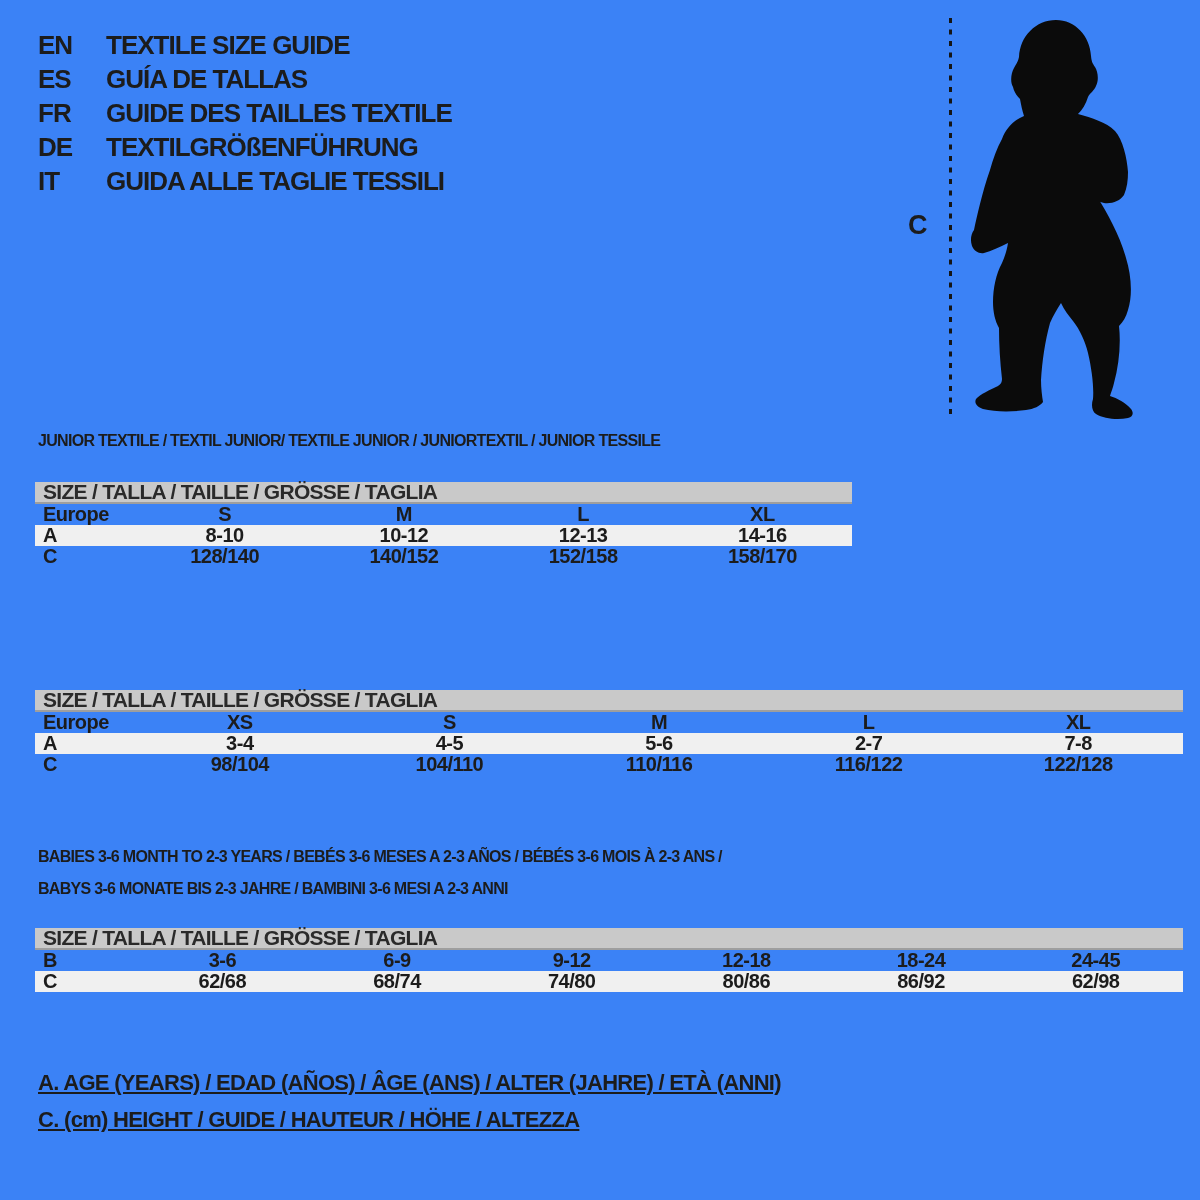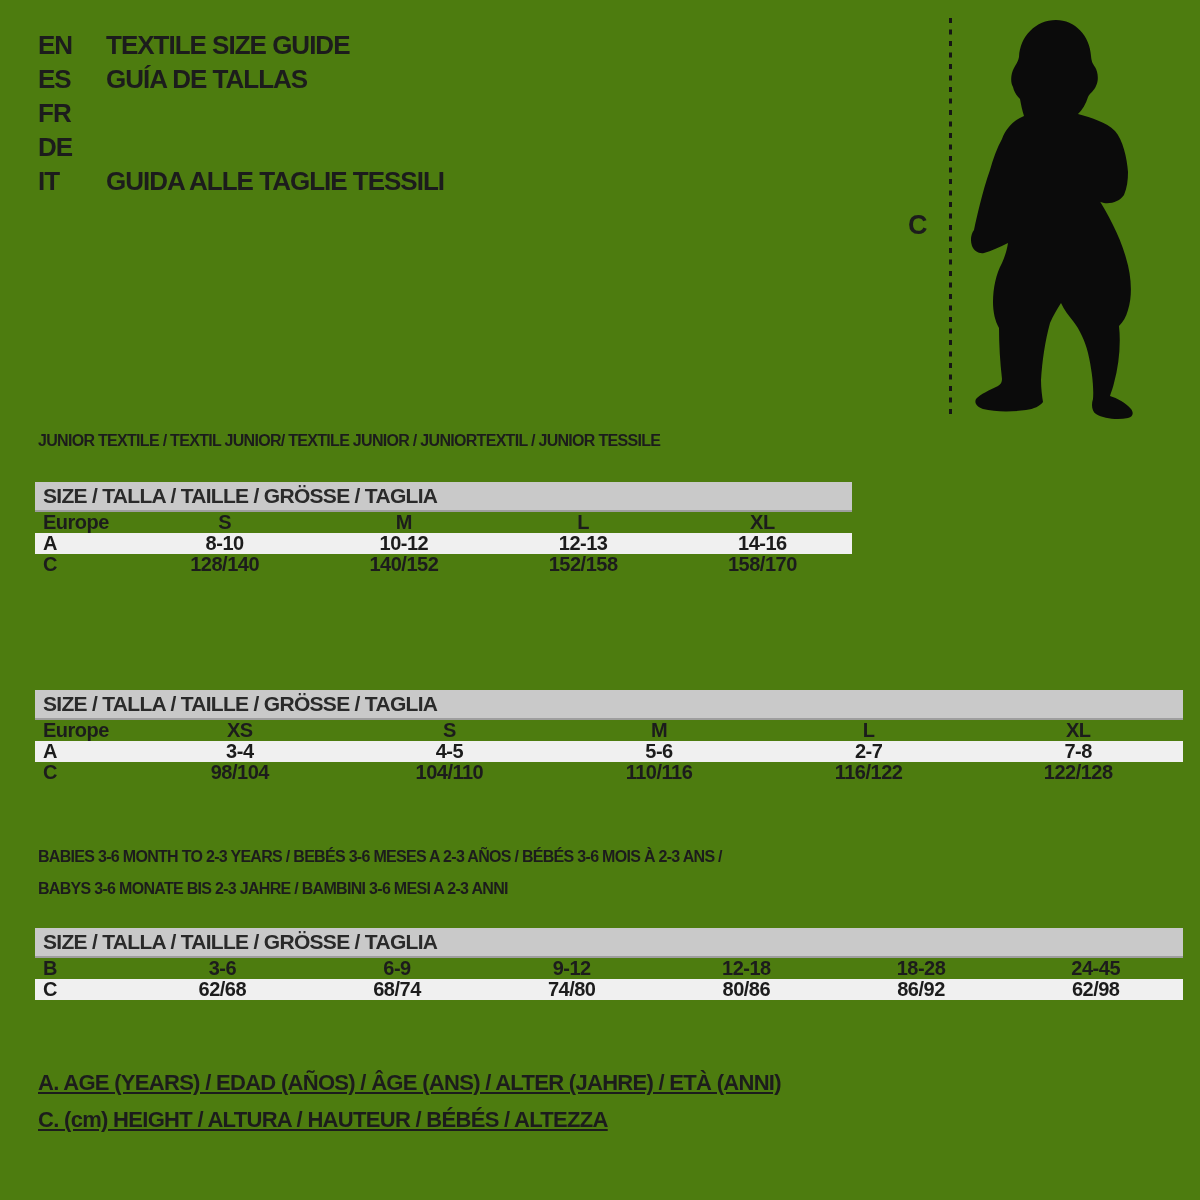--- a/index.html
+++ b/index.html
@@ -1,35 +1,35 @@
 <!DOCTYPE html>
 <html><head>
 <meta charset="utf-8">
 <style>
   html,body{margin:0;padding:0;background:#ffffff;}
   .page{
-    position:relative;width:1200px;height:1200px;background:#4d7c0f;
+    position:relative;width:1200px;height:1200px;background:#3b82f6;
     font-family:"Liberation Sans",sans-serif;color:#1c1c1c;overflow:hidden;
     font-weight:bold;
   }
   
   .lang-table{position:absolute;left:38px;top:28px;}
   .lang-row{display:flex;height:34px;align-items:center;}
   .lang-code{width:68px;font-size:26px;letter-spacing:-1px;}
   .lang-title{font-size:26px;letter-spacing:-1px;white-space:nowrap;}
   
   .figure-svg{position:absolute;left:895px;top:10px;}
   .height-label{position:absolute;left:908px;top:210px;font-size:27px;letter-spacing:-1px;}
   
   .sec-title{position:absolute;left:38px;font-size:16px;letter-spacing:-0.7px;white-space:nowrap;}
   .title-sub{font-size:0.62em;position:relative;top:0.2em;}
   
   .size-table{position:absolute;left:35px;}
   .size-bar{
-    height:30px;background:#c9c9c9;border-bottom:2px solid #9e9e9e;box-sizing:border-box;
+    height:22px;background:#c9c9c9;border-bottom:2px solid #9e9e9e;box-sizing:border-box;
     display:flex;align-items:center;padding-left:8px;
     font-size:21px;letter-spacing:-0.7px;color:#2a2a2a;
   }
   .trow{display:flex;height:21px;align-items:center;font-size:20px;letter-spacing:-0.5px;}
   .trow.shaded{background:#f0f0f0;}
   .tlabel{width:100px;padding-left:8px;box-sizing:border-box;}
   .tcell{flex:1;text-align:center;}
   .w-junior{width:817px;}
   .w-wide{width:1148px;}
   
@@ -45,23 +45,25 @@
     <div class="lang-row">
       <span class="lang-code">EN</span>
       <span class="lang-title">TEXTILE SIZE GUIDE</span>
     </div>
     <div class="lang-row">
       <span class="lang-code">ES</span>
       <span class="lang-title">GUÍA DE TALLAS</span>
     </div>
     <div class="lang-row">
       <span class="lang-code">FR</span>
+      <span class="lang-title">GUIDE DES TAILLES TEXTILE</span>
     </div>
     <div class="lang-row">
       <span class="lang-code">DE</span>
+      <span class="lang-title">TEXTILGRÖßENFÜHRUNG</span>
     </div>
     <div class="lang-row">
       <span class="lang-code">IT</span>
       <span class="lang-title">GUIDA ALLE TAGLIE TESSILI</span>
     </div>
   </div>
 
   <svg class="figure-svg" width="260" height="420" viewBox="895 10 260 420">
     <line x1="950.5" y1="18" x2="950.5" y2="417" stroke="#151515" stroke-width="3" stroke-dasharray="5,6.5"></line>
     <path fill="#0b0b0b" d="
@@ -172,32 +174,32 @@
   <div class="sec-title" style="top:848px;">BABIES 3-6 MONTH TO 2-3 YEARS / BEBÉS 3-6 MESES A 2-3 AÑOS / BÉBÉS 3-6 MOIS À 2-3 ANS /</div>
   <div class="sec-title" style="top:880px;">BABYS 3-6 MONATE BIS 2-3 JAHRE / BAMBINI 3-6 MESI A 2-3 ANNI</div>
   <div class="size-table w-wide" style="top:928px;">
     <div class="size-bar">SIZE / TALLA / TAILLE / GRÖSSE / TAGLIA</div>
     <div class="trow">
       <div class="tlabel">B</div>
       <div class="tcell">3-6</div>
       <div class="tcell">6-9</div>
       <div class="tcell">9-12</div>
       <div class="tcell">12-18</div>
-      <div class="tcell">18-28</div>
+      <div class="tcell">18-24</div>
       <div class="tcell">24-45</div>
     </div>
     <div class="trow shaded">
       <div class="tlabel">C</div>
       <div class="tcell">62/68</div>
       <div class="tcell">68/74</div>
       <div class="tcell">74/80</div>
       <div class="tcell">80/86</div>
       <div class="tcell">86/92</div>
       <div class="tcell">62/98</div>
     </div>
   </div>
 
   <div class="legend">
     <div class="legend-line">A. AGE (YEARS) / EDAD (AÑOS) / ÂGE (ANS) / ALTER (JAHRE) / ETÀ (ANNI)</div>
-    <div class="legend-line">C. (cm) HEIGHT / ALTURA / HAUTEUR / BÉBÉS / ALTEZZA</div>
+    <div class="legend-line">C. (cm) HEIGHT / GUIDE / HAUTEUR / HÖHE / ALTEZZA</div>
   </div>
 
 </div>
 
 </body></html>

